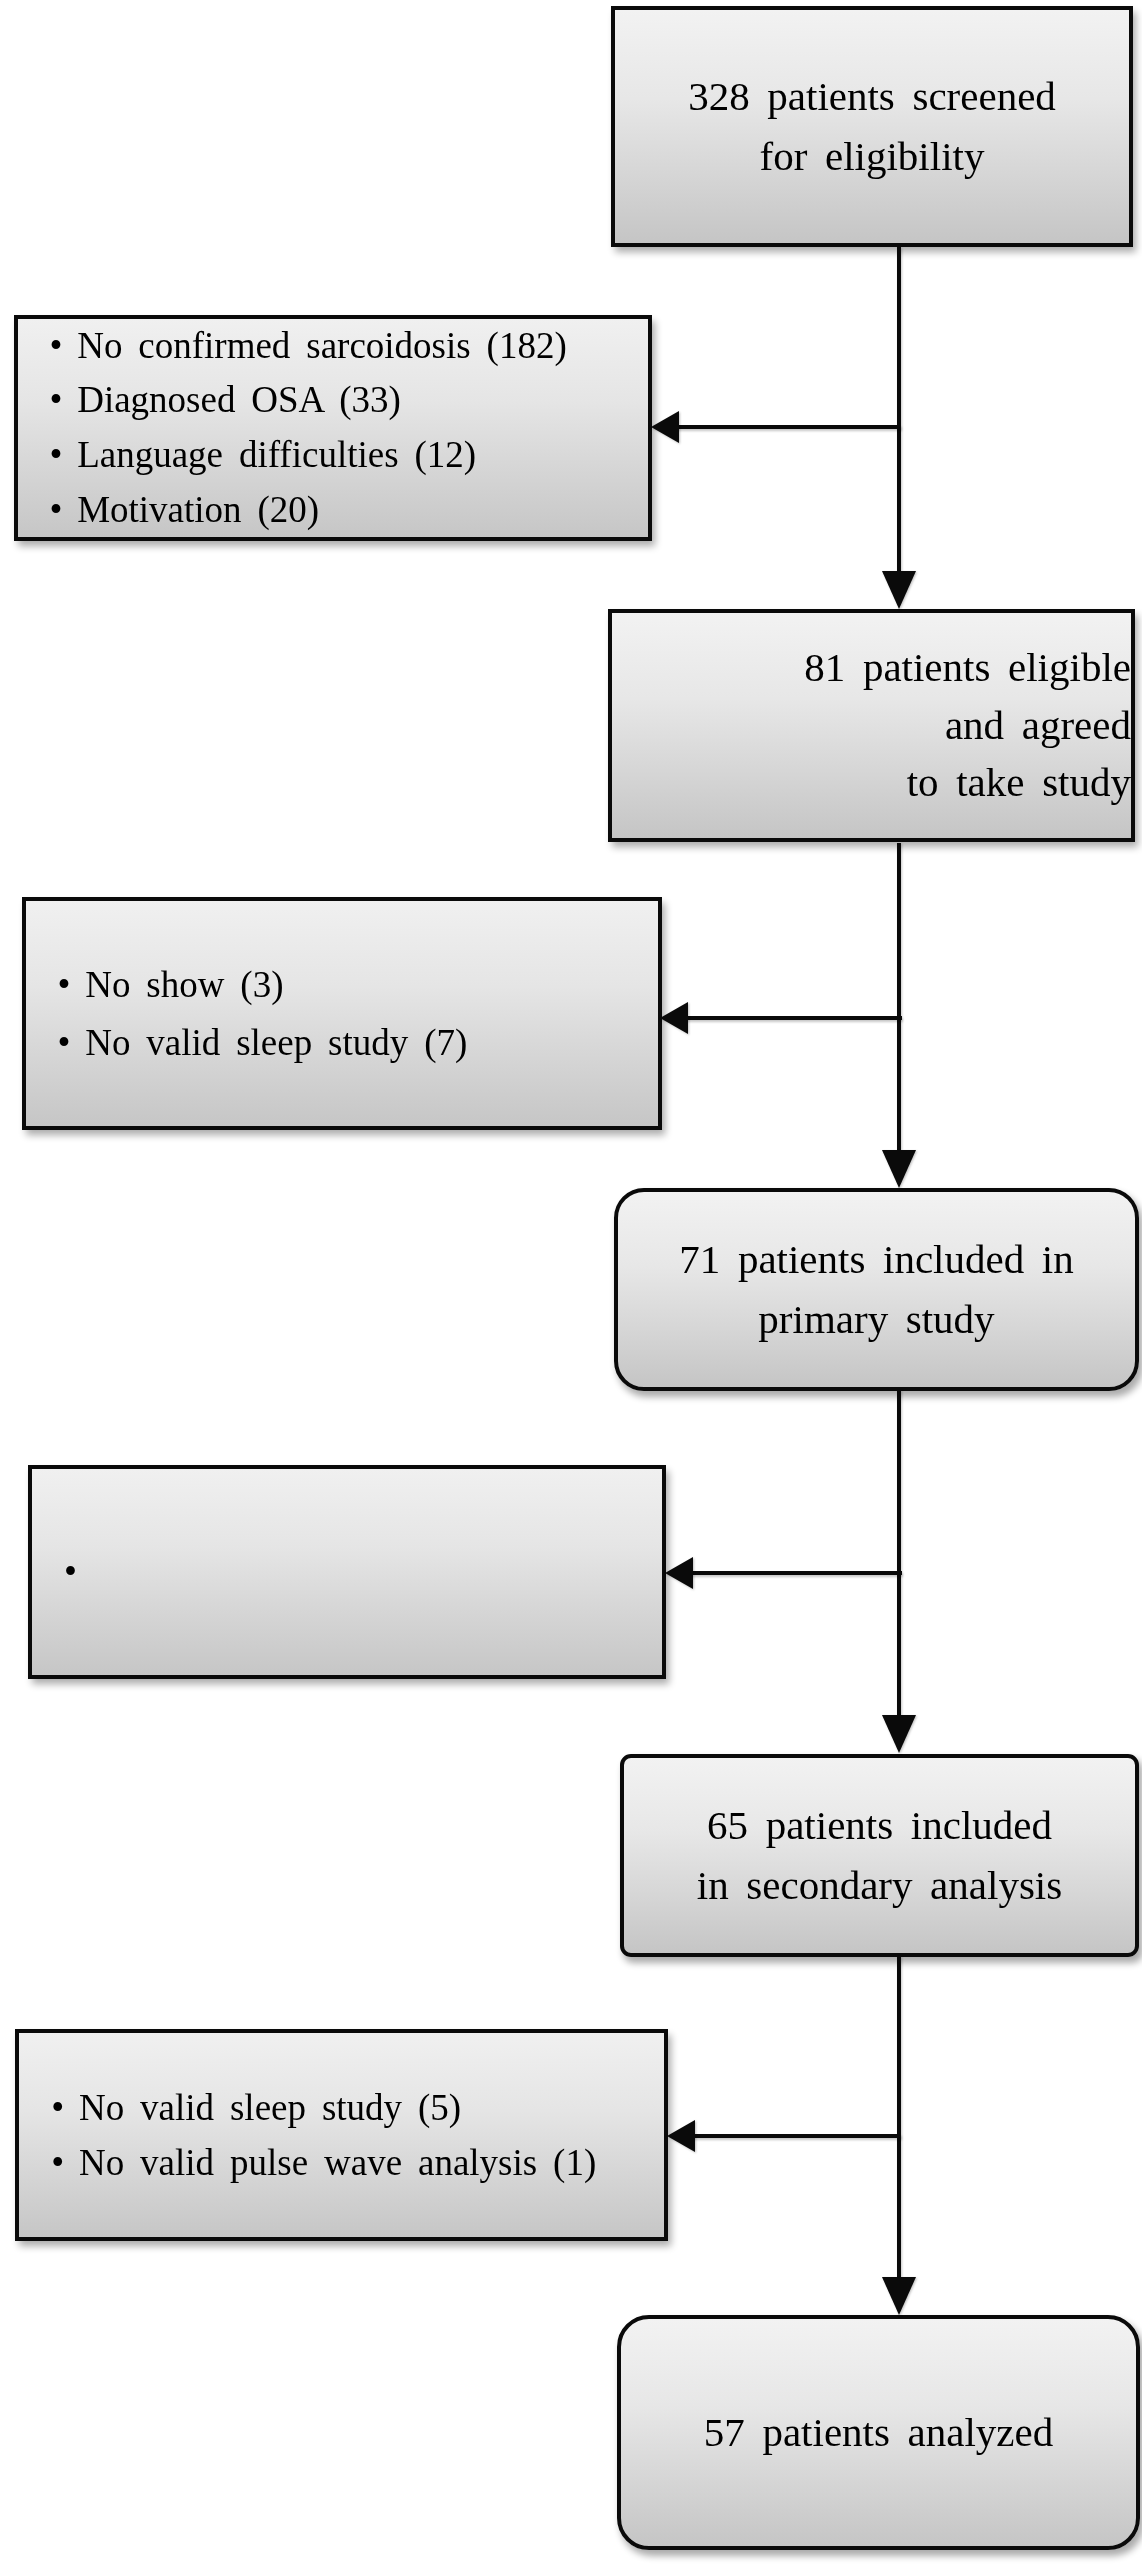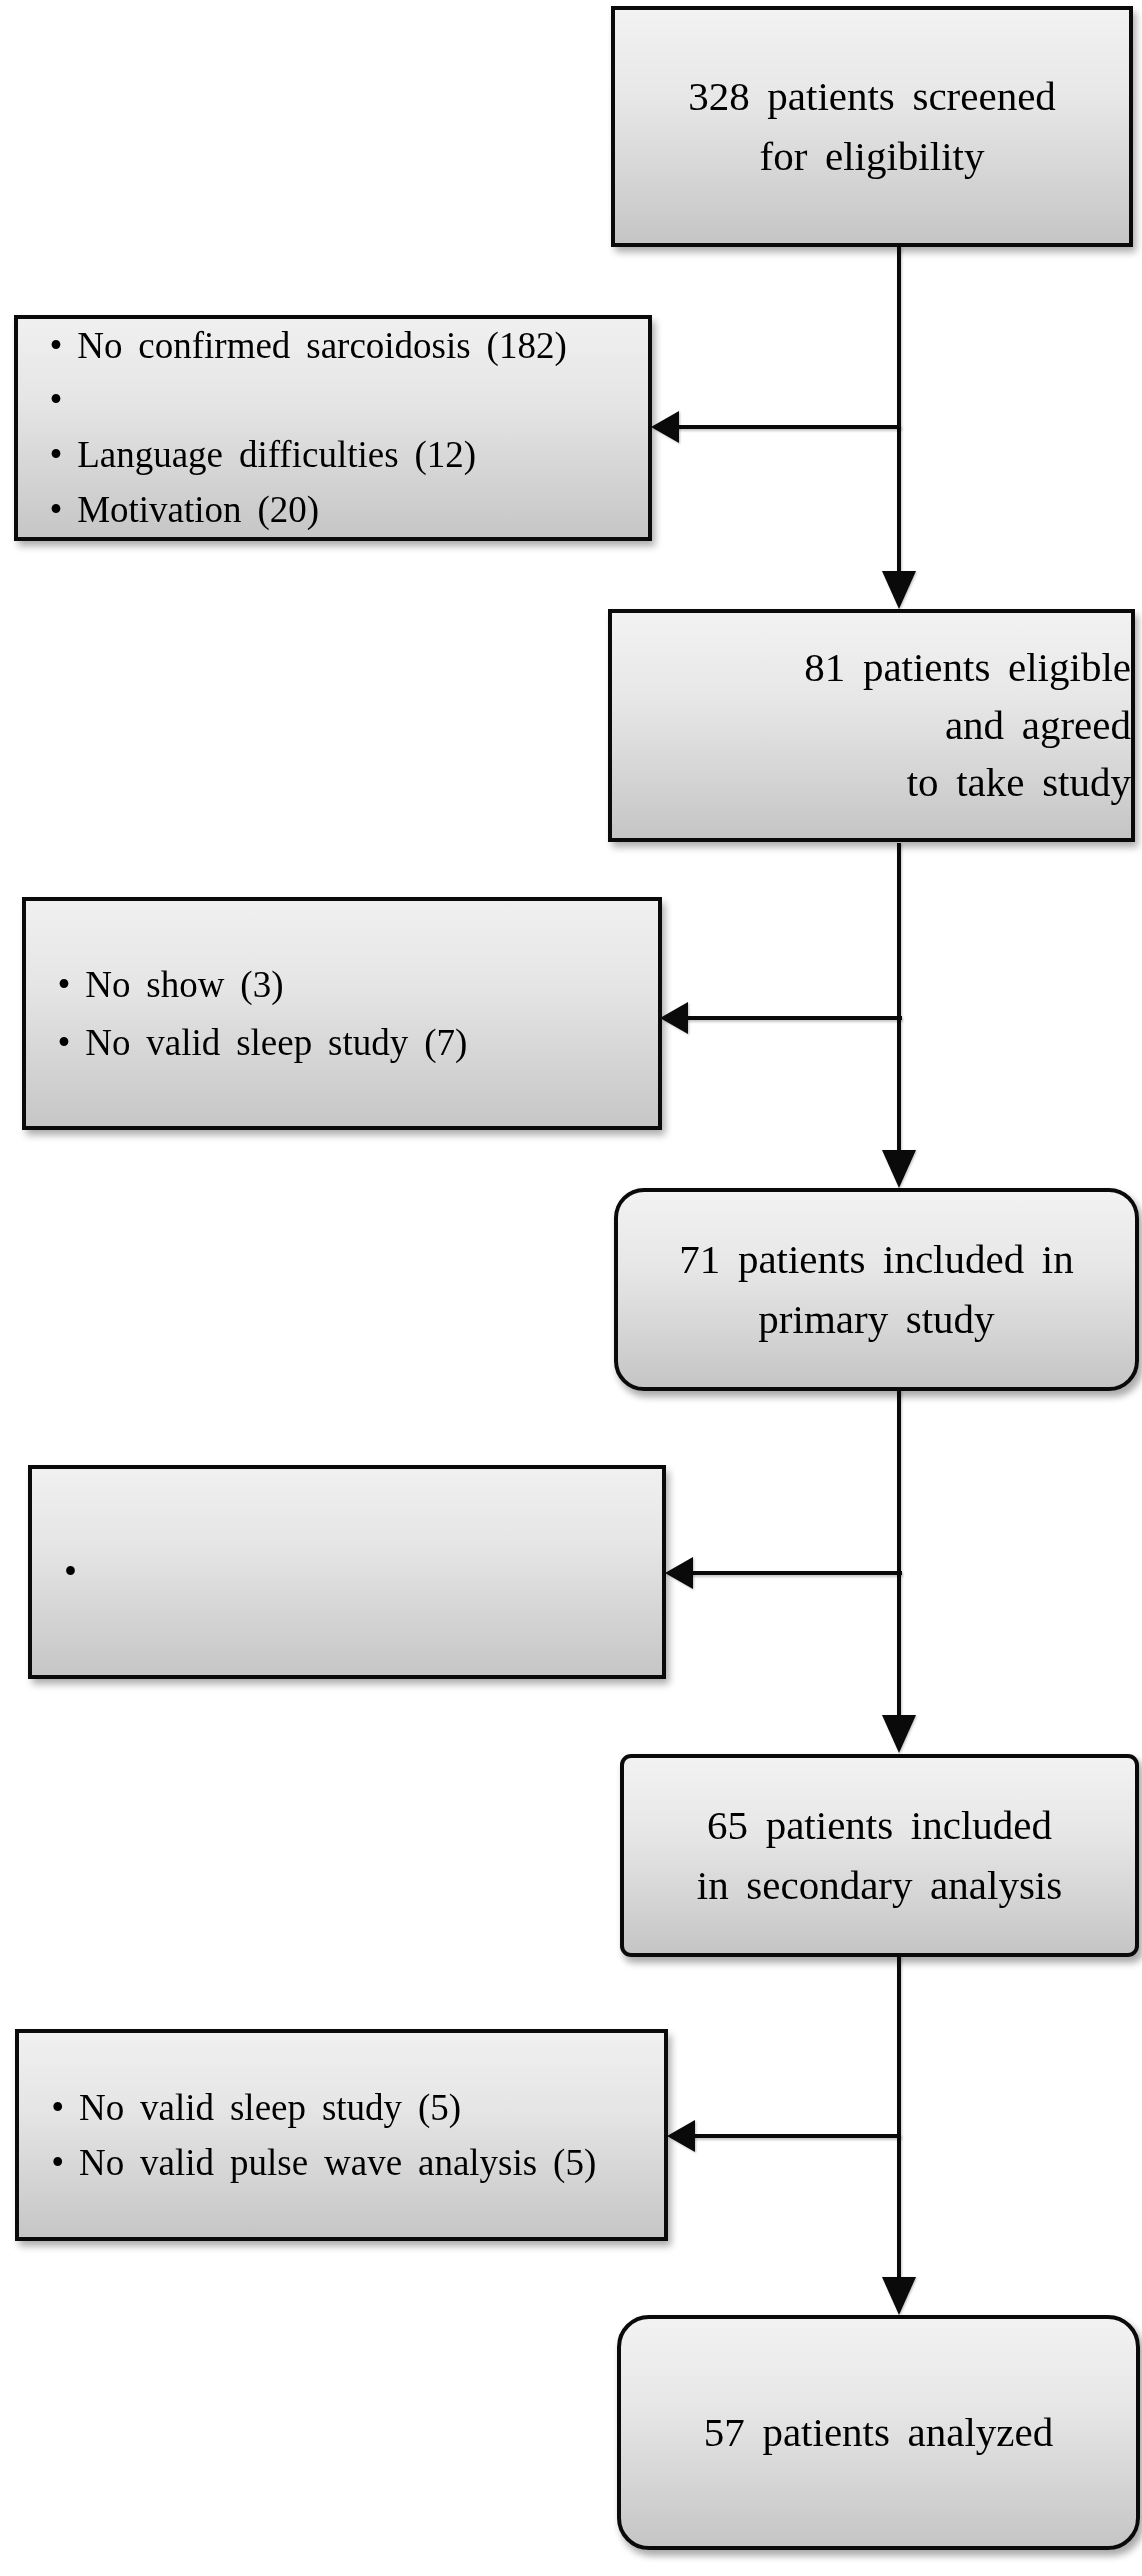--- a/index.html
+++ b/index.html
@@ -100,20 +100,21 @@
     <span class="line">57 patients analyzed</span>
   </div>
 
   <div class="excl" style="left:13.5px;top:315px;width:638px;height:226px;line-height:1.48;">
     <div class="bullet-row">
       <span class="bullet">•</span>
       <span>No confirmed sarcoidosis (182)</span>
     </div>
     <div class="bullet-row">
       <span class="bullet">•</span>
+      <span>Diagnosed OSA (33)</span>
     </div>
     <div class="bullet-row">
       <span class="bullet">•</span>
       <span>Language difficulties (12)</span>
     </div>
     <div class="bullet-row">
       <span class="bullet">•</span>
       <span>Motivation (20)</span>
     </div>
   </div>
@@ -135,21 +136,21 @@
     </div>
   </div>
 
   <div class="excl" style="left:15.3px;top:2029px;width:653px;height:212px;line-height:1.5;">
     <div class="bullet-row">
       <span class="bullet">•</span>
       <span>No valid sleep study (5)</span>
     </div>
     <div class="bullet-row">
       <span class="bullet">•</span>
-      <span>No valid pulse wave analysis (5)</span>
+      <span>No valid pulse wave analysis (1)</span>
     </div>
   </div>
 
   <div class="vline" style="left:897px;top:247px;height:325px;"></div>
   <div class="arrow-down" style="left:882px;top:571px;"></div>
 
   <div class="vline" style="left:897px;top:843px;height:307px;"></div>
   <div class="arrow-down" style="left:882px;top:1150px;"></div>
 
   <div class="vline" style="left:897px;top:1390px;height:325px;"></div>

